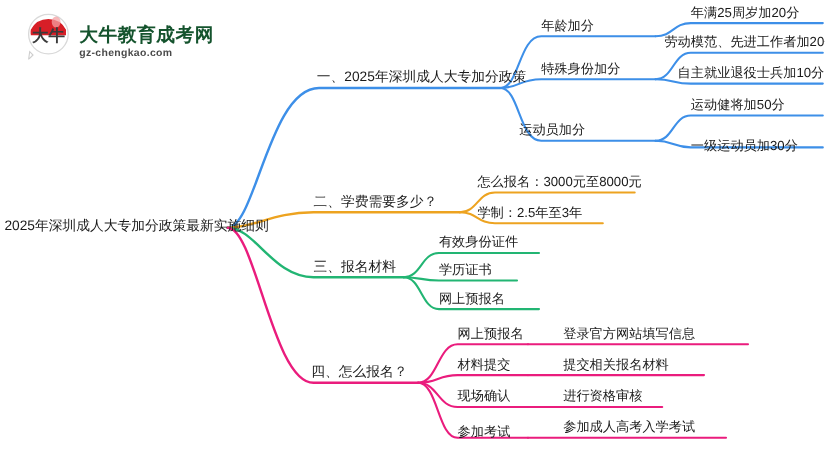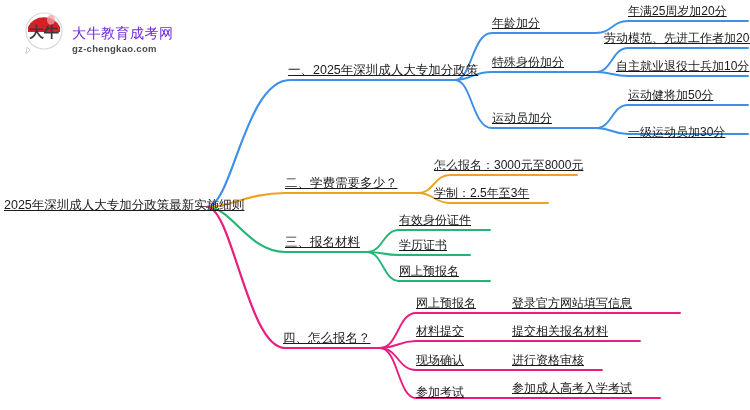--- a/index.html
+++ b/index.html
@@ -10,26 +10,26 @@
     overflow:hidden;
     position:relative;
   }
   #stage{position:relative;width:750px;height:410px;}
 
   
   #logo{position:absolute;left:22px;top:8px;width:180px;height:46px;display:flex;align-items:flex-end;}
   #logo-mark{position:relative;width:46px;height:44px;flex:0 0 46px;}
   #logo-mark svg{display:block;}
   #logo-text{margin-left:4px;display:flex;flex-direction:column;justify-content:center;}
-  #logo-title{font-size:14px;font-weight:normal;color:#6d28d9;letter-spacing:.5px;line-height:1.05;}
+  #logo-title{font-size:17px;font-weight:bold;color:#14532d;letter-spacing:.5px;line-height:1.05;}
   #logo-sub{font-size:9.5px;font-weight:bold;color:#4a4a4a;letter-spacing:.3px;margin-top:2px;}
 
   
   #map-svg{position:absolute;left:0;top:0;width:750px;height:410px;}
-  .node{position:absolute;white-space:nowrap;color:#1a1a1a;line-height:1;text-decoration:underline;}
+  .node{position:absolute;white-space:nowrap;color:#1a1a1a;line-height:1;}
   .root-node{font-size:12.5px;}
   .lvl1{font-size:12.5px;}
   .lvl2{font-size:12px;}
   .lvl3{font-size:12px;}
 </style>
 </head>
 <body>
 
 <div id="stage">
 
@@ -88,21 +88,21 @@
       <path d="M480,398 C494,398 494,398 508,398 L660,398" stroke="#ea1c7d"></path>
     </g>
   </svg>
 
   <div class="node root-node" style="left:4px;top:199px;">2025年深圳成人大专加分政策最新实施细则</div>
 
   <div class="node lvl1" style="left:288px;top:64px;">一、2025年深圳成人大专加分政策</div>
 
   <div class="node lvl2" style="left:492px;top:17px;">年龄加分</div>
   <div class="node lvl2" style="left:492px;top:56px;">特殊身份加分</div>
-  <div class="node lvl2" style="left:492px;top:112px;">运动员加分</div>
+  <div class="node lvl2" style="left:472px;top:112px;">运动员加分</div>
 
   <div class="node lvl3" style="left:628px;top:5px;">年满25周岁加20分</div>
   <div class="node lvl3" style="left:604px;top:32px;">劳动模范、先进工作者加20分</div>
   <div class="node lvl3" style="left:616px;top:60px;">自主就业退役士兵加10分</div>
   <div class="node lvl3" style="left:628px;top:89px;">运动健将加50分</div>
   <div class="node lvl3" style="left:628px;top:126px;">一级运动员加30分</div>
 
   <div class="node lvl1" style="left:285px;top:177px;">二、学费需要多少？</div>
   <div class="node lvl2" style="left:434px;top:159px;">怎么报名：3000元至8000元</div>
   <div class="node lvl2" style="left:434px;top:187px;">学制：2.5年至3年</div>

